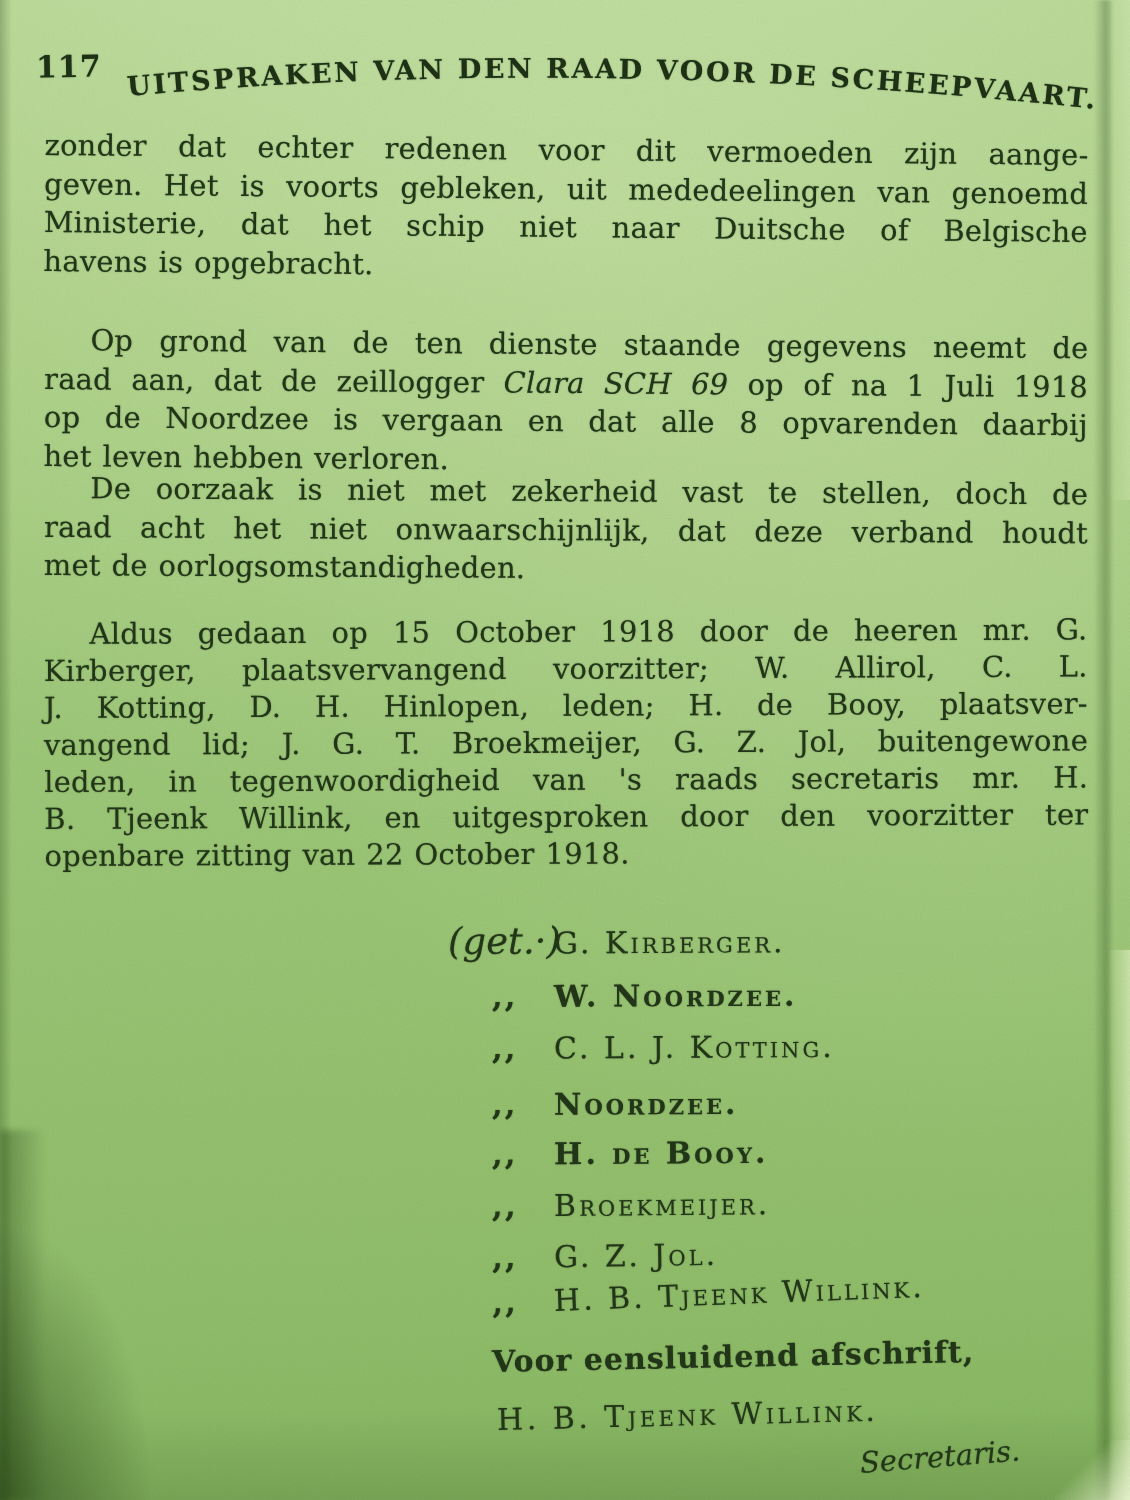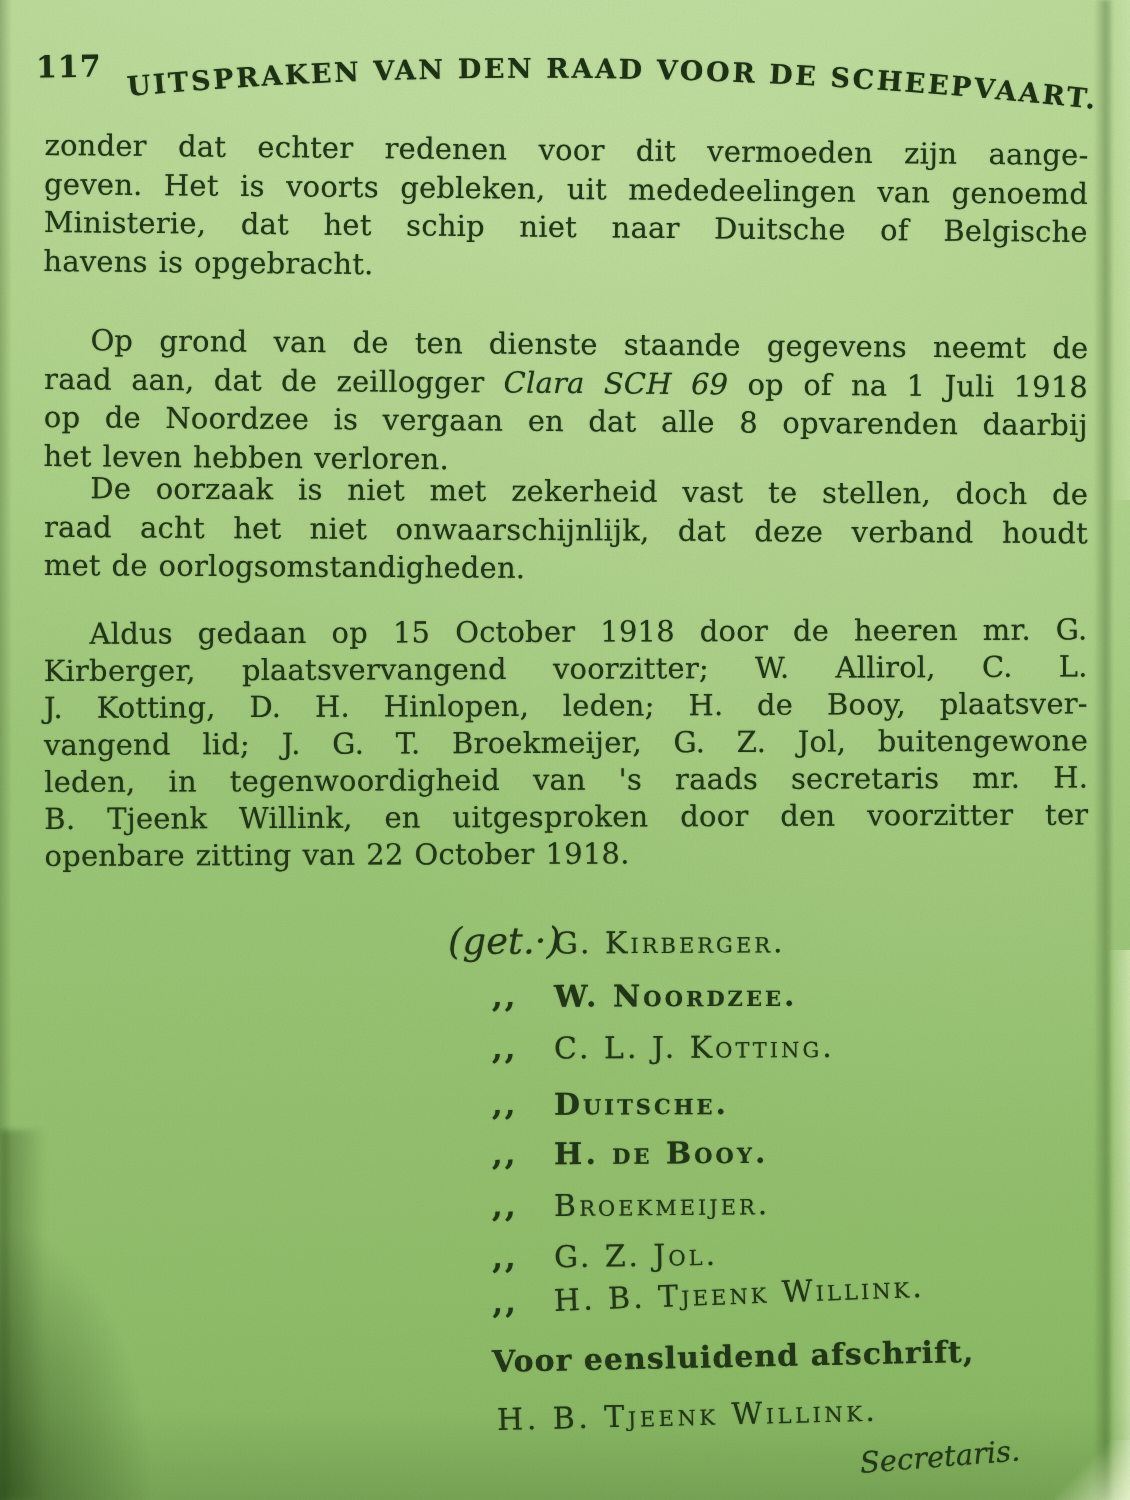--- a/index.html
+++ b/index.html
@@ -127,21 +127,21 @@
     <div class="sig-row r1">
       <span class="sig-prefix get-prefix">(get.·)</span><span class="sig-name">G. Kirberger.</span>
     </div>
     <div class="sig-row ditto sig-bold r2">
       <span class="sig-prefix">,,</span><span class="sig-name">W. Noordzee.</span>
     </div>
     <div class="sig-row ditto r3">
       <span class="sig-prefix">,,</span><span class="sig-name">C. L. J. Kotting.</span>
     </div>
     <div class="sig-row ditto sig-bold r4">
-      <span class="sig-prefix">,,</span><span class="sig-name">Duitsche.</span>
+      <span class="sig-prefix">,,</span><span class="sig-name">Noordzee.</span>
     </div>
     <div class="sig-row ditto sig-bold r5">
       <span class="sig-prefix">,,</span><span class="sig-name">H. de Booy.</span>
     </div>
     <div class="sig-row ditto r6">
       <span class="sig-prefix">,,</span><span class="sig-name">Broekmeijer.</span>
     </div>
     <div class="sig-row ditto r7">
       <span class="sig-prefix">,,</span><span class="sig-name">G. Z. Jol.</span>
     </div>

